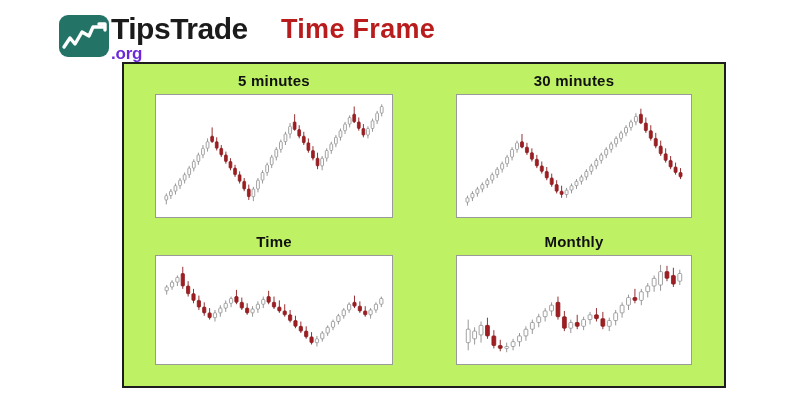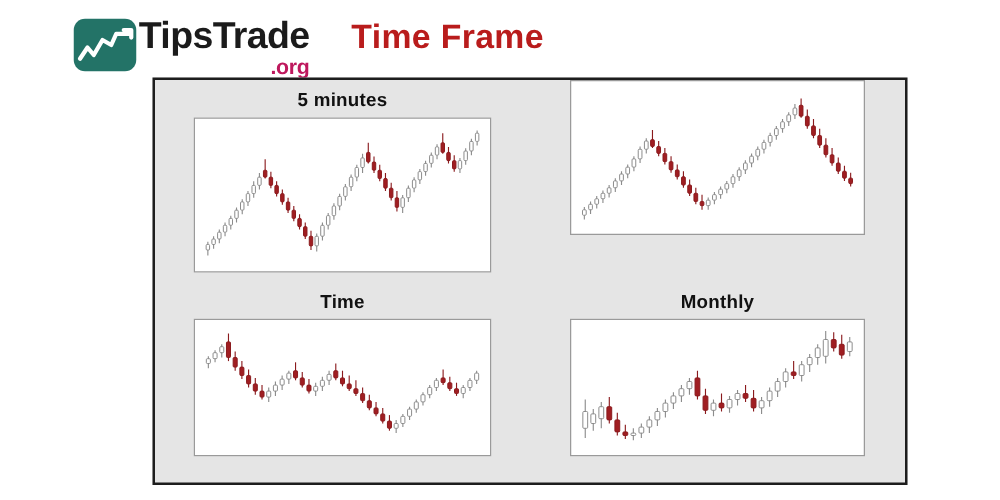--- a/index.html
+++ b/index.html
@@ -43,24 +43,24 @@
   #brand-name {
     font-size: 30px;
     font-weight: bold;
     color: #1b1b1b;
     letter-spacing: -0.5px;
     display: block;
     margin-top: 2px;
   }
   #brand-tld {
     display: block;
-    text-align: right;
+    text-align: left;
     font-size: 17px;
     font-weight: bold;
-    color: #be185d;
+    color: #6d28d9;
     letter-spacing: -0.2px;
     margin-top: 1px;
   }
 
   
   #page-title {
     position: absolute;
     left: 281px;
     top: 14px;
     font-size: 27px;
@@ -70,21 +70,21 @@
   }
 
   
   #figure-frame {
     position: absolute;
     left: 122px;
     top: 62px;
     width: 604px;
     height: 326px;
     border: 2px solid #1d1d1d;
-    background: #e5e5e5;
+    background: #bef264;
     box-sizing: border-box;
   }
   #panel-grid {
     position: absolute;
     inset: 0;
     display: grid;
     grid-template-columns: 1fr 1fr;
     grid-template-rows: 1fr 1fr;
   }
   .panel {
@@ -231,20 +231,21 @@
             <rect x="215.16666666666666" y="25.80000000000001" width="2.7499999999999996" height="7.699999999999989" rx="0.8" fill="#ffffff" stroke="#8c8c8c" stroke-width="0.8"></rect>
             <line x1="221.125" x2="221.125" y1="15.899999999999991" y2="29.099999999999994" stroke="#8c8c8c" stroke-width="0.9"></line>
             <rect x="219.75" y="18.099999999999994" width="2.7499999999999996" height="7.700000000000017" rx="0.8" fill="#ffffff" stroke="#8c8c8c" stroke-width="0.8"></rect>
             <line x1="225.70833333333331" x2="225.70833333333331" y1="9.299999999999997" y2="21.400000000000006" stroke="#8c8c8c" stroke-width="0.9"></line>
             <rect x="224.33333333333331" y="11.5" width="2.7499999999999996" height="6.599999999999994" rx="0.8" fill="#ffffff" stroke="#8c8c8c" stroke-width="0.8"></rect>
           </svg>
         </div>
     </div>
 
     <div class="panel p-narrow">
+      <div class="panel-title">30 minutes</div>
       <div class="panel-chart">
           <svg width="234" height="122" viewBox="0 0 234 122">
             <line x1="10.477272727272727" x2="10.477272727272727" y1="100.6" y2="110.5" stroke="#8c8c8c" stroke-width="0.9"></line>
             <rect x="8.99090909090909" y="102.8" width="2.972727272727272" height="4.400000000000006" rx="0.8" fill="#ffffff" stroke="#8c8c8c" stroke-width="0.8"></rect>
             <line x1="15.431818181818182" x2="15.431818181818182" y1="96.2" y2="106.1" stroke="#8c8c8c" stroke-width="0.9"></line>
             <rect x="13.945454545454545" y="98.4" width="2.972727272727272" height="4.3999999999999915" rx="0.8" fill="#ffffff" stroke="#8c8c8c" stroke-width="0.8"></rect>
             <line x1="20.386363636363633" x2="20.386363636363633" y1="91.8" y2="101.7" stroke="#8c8c8c" stroke-width="0.9"></line>
             <rect x="18.9" y="94" width="2.972727272727272" height="4.400000000000006" rx="0.8" fill="#ffffff" stroke="#8c8c8c" stroke-width="0.8"></rect>
             <line x1="25.34090909090909" x2="25.34090909090909" y1="87.4" y2="97.3" stroke="#8c8c8c" stroke-width="0.9"></line>
             <rect x="23.854545454545455" y="89.6" width="2.972727272727272" height="4.400000000000006" rx="0.8" fill="#ffffff" stroke="#8c8c8c" stroke-width="0.8"></rect>

